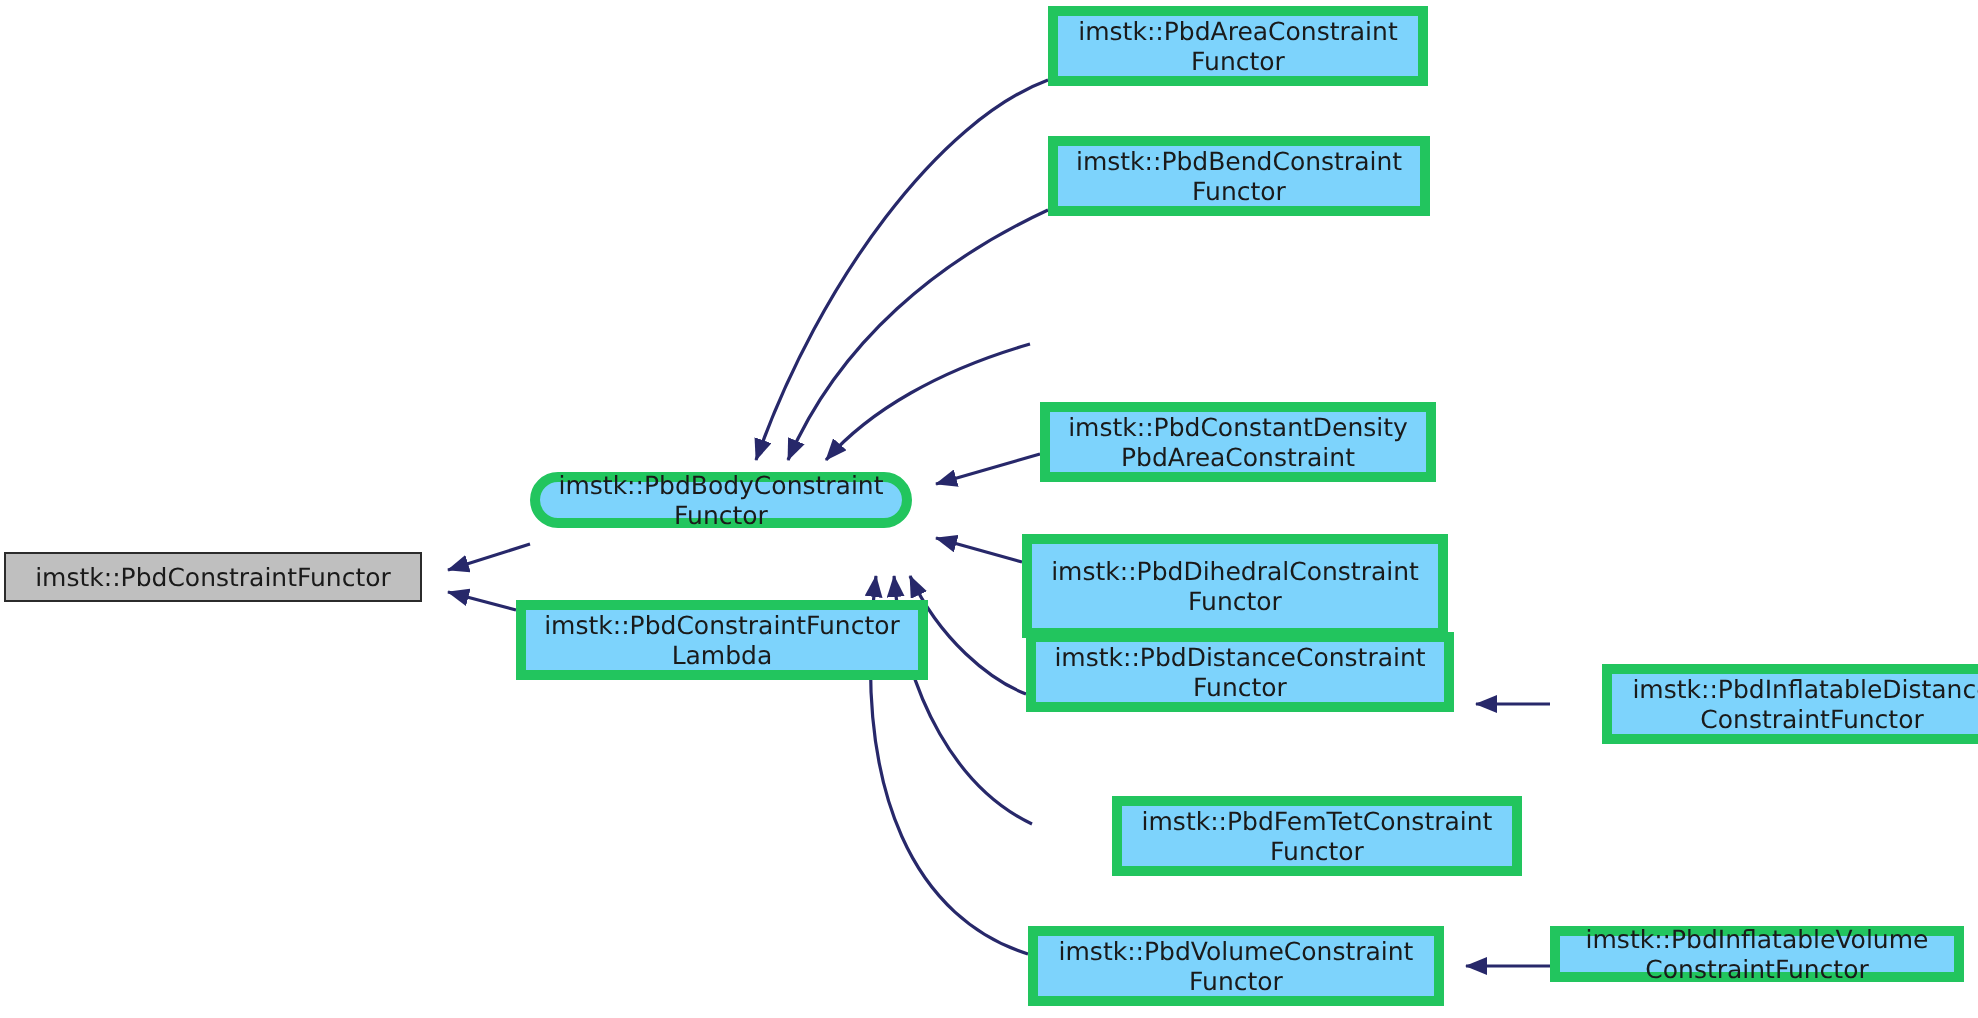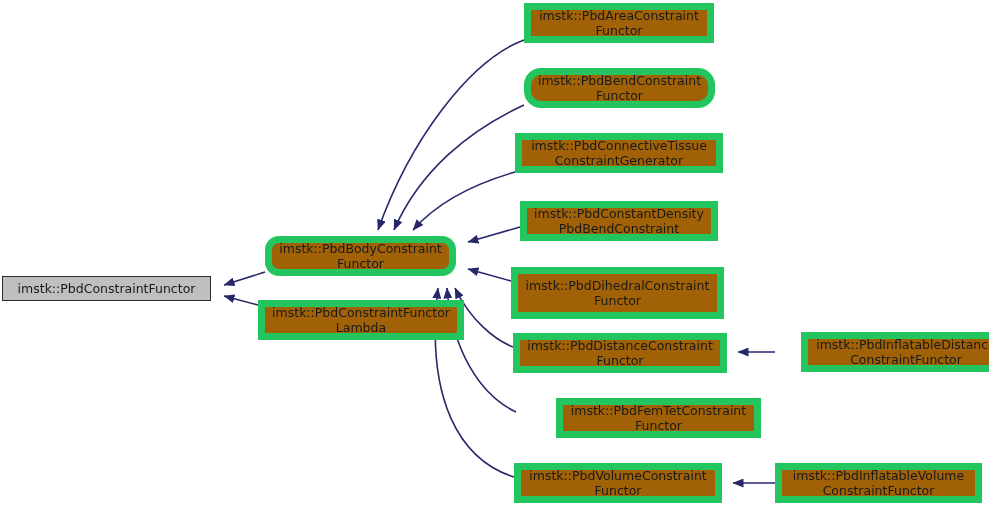--- a/index.html
+++ b/index.html
@@ -13,22 +13,22 @@
   }
   #edges{
     position:absolute;
     left:0; top:0;
     width:989px; height:509px;
     pointer-events:none;
   }
   .node{
     position:absolute;
     box-sizing:border-box;
-    border:7px solid #22c55e;
-    background:#a16207;
+    border:5px solid #22c55e;
+    background:#7dd3fc;
     color:#1a1a1a;
     display:flex;
     align-items:center;
     justify-content:center;
     text-align:center;
     font-size:12.5px;
     line-height:15.5px;
     letter-spacing:0px;
     z-index:3;
   }
@@ -72,73 +72,69 @@
 
       <path d="M775,352 L738,352"></path>
       <path d="M775,483 L733,483"></path>
     </g>
   </svg>
 
   <div class="node highlight" style="left:2px;top:276px;width:209px;height:25px;">
     <span class="label">imstk::PbdConstraintFunctor</span>
   </div>
 
-  <div class="node" style="left:265px;top:236px;width:191px;height:40px;border-radius:14px;">
+  <div class="node" style="left:265px;top:236px;width:191px;height:28px;border-radius:14px;">
     <span class="label">imstk::PbdBodyConstraint
 Functor</span>
   </div>
 
   <div class="node" style="left:258px;top:300px;width:206px;height:40px;">
     <span class="label">imstk::PbdConstraintFunctor
 Lambda</span>
   </div>
 
   <div class="node" style="left:524px;top:3px;width:190px;height:40px;">
     <span class="label">imstk::PbdAreaConstraint
 Functor</span>
   </div>
 
-  <div class="node" style="left:524px;top:68px;width:191px;height:40px;border-radius:17px;">
+  <div class="node" style="left:524px;top:68px;width:191px;height:40px;">
     <span class="label">imstk::PbdBendConstraint
 Functor</span>
   </div>
 
-  <div class="node" style="left:515px;top:133px;width:208px;height:40px;">
-    <span class="label">imstk::PbdConnectiveTissue
-ConstraintGenerator</span>
-  </div>
 
   <div class="node" style="left:520px;top:201px;width:198px;height:40px;">
     <span class="label">imstk::PbdConstantDensity
-PbdBendConstraint</span>
+PbdAreaConstraint</span>
   </div>
 
   <div class="node" style="left:511px;top:267px;width:213px;height:52px;">
     <span class="label">imstk::PbdDihedralConstraint
 Functor</span>
   </div>
 
-  <div class="node" style="left:513px;top:333px;width:214px;height:40px;">
+  <div class="node" style="left:513px;top:316px;width:214px;height:40px;">
     <span class="label">imstk::PbdDistanceConstraint
 Functor</span>
   </div>
 
   <div class="node" style="left:516px;top:398px;width:205px;height:40px;margin-left:40px;">
     <span class="label">imstk::PbdFemTetConstraint
 Functor</span>
   </div>
 
   <div class="node" style="left:514px;top:463px;width:208px;height:40px;">
     <span class="label">imstk::PbdVolumeConstraint
 Functor</span>
   </div>
 
   <div class="node" style="left:775px;top:332px;width:210px;height:40px;margin-left:26px;">
     <span class="label">imstk::PbdInflatableDistance
 ConstraintFunctor</span>
   </div>
 
-  <div class="node" style="left:775px;top:463px;width:207px;height:40px;">
+  <div class="node" style="left:775px;top:463px;width:207px;height:28px;">
     <span class="label">imstk::PbdInflatableVolume
 ConstraintFunctor</span>
   </div>
 
 </div>
 
 </body></html>

